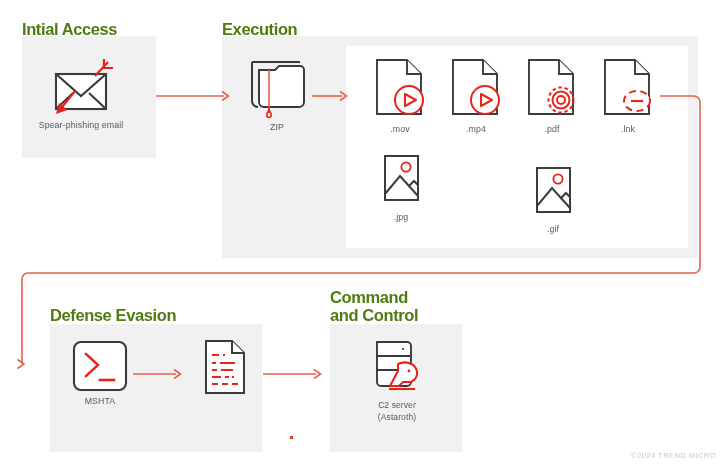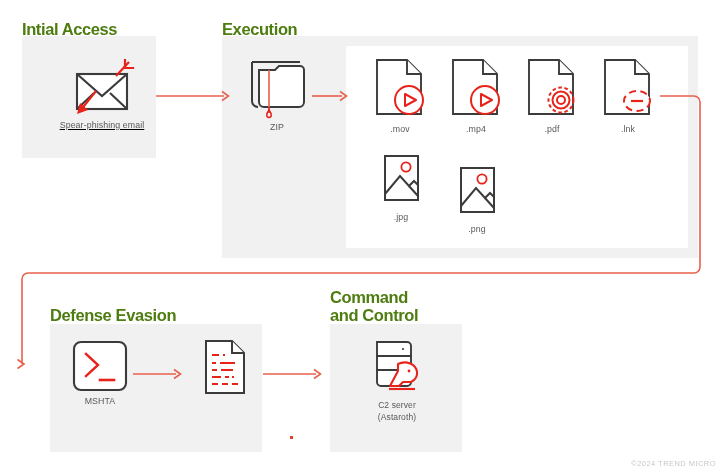--- a/index.html
+++ b/index.html
@@ -31,21 +31,21 @@
     line-height: 11.5px;
     letter-spacing: 0.1px;
     white-space: pre-line;
     margin-top: 4px;
   }
   .caption.small { font-size: 8.5px; }
 
   .conn { position: absolute; }
   .footer {
     position: absolute;
-    right: 12px; bottom: 4px;
+    right: 12px; bottom: 12px;
     color: #c7c7c7;
     font-size: 7.5px;
     letter-spacing: 0.45px;
   }
   .dot {
     position: absolute;
     width: 3px; height: 3px;
     background: #e8412a;
   }
   svg { display: block; overflow: visible; }
@@ -95,21 +95,21 @@
     </svg>
   </div>
 
   <div class="conn" style="left:263px; top:364px;">
     <svg width="70" height="20" viewBox="0 0 70 20">
       <path d="M0,10 H53" stroke="#E8604C" stroke-width="1.6" fill="none"></path>
       <path d="M51,5.5 L57.5,10 L51,14.5" stroke="#E8604C" stroke-width="1.6" fill="none"></path>
     </svg>
   </div>
 
-  <div class="node" style="left:47px; top:54px; width:110px;text-decoration:underline;">
+  <div class="node" style="left:26px; top:54px; width:110px;">
     <div class="art" style="width:78px; height:62px;">
       <svg width="78" height="62" viewBox="0 0 78 62">
         <rect x="14" y="20" width="50" height="35" fill="#fff" stroke="#3b3b3b" stroke-width="2.1"></rect>
         <path d="M14,20 L39,42 L64,20" fill="none" stroke="#3b3b3b" stroke-width="2.1"></path>
         <path d="M14,55 L31,39 M64,55 L47,39" fill="none" stroke="#3b3b3b" stroke-width="2.1"></path>
         <path d="M53,22 L66,8" stroke="#E8231A" stroke-width="2.2" fill="none"></path>
         <path d="M62,6 L62,14 L70,14" stroke="#E8231A" stroke-width="2.2" fill="none" stroke-linecap="square"></path>
         <path d="M33,37 L17,57" stroke="#E8231A" stroke-width="2.2" fill="none"></path>
         <path d="M14,60 L17,49 L25,56 Z" fill="#E8231A"></path>
       </svg>
@@ -189,32 +189,32 @@
       <svg width="50" height="56" viewBox="0 0 50 56">
         <rect x="9" y="4" width="33" height="44" fill="#ffffff" stroke="#3b3b3b" stroke-width="2"></rect>
         <circle cx="30" cy="15" r="4.6" fill="#ffffff" stroke="#E8231A" stroke-width="1.8"></circle>
         <path d="M9,42 L24,24 L33,34 L38,29 L42,33" fill="none" stroke="#3b3b3b" stroke-width="2" stroke-linejoin="miter"></path>
         <path d="M33,34 L42,44" fill="none" stroke="#3b3b3b" stroke-width="2"></path>
       </svg>
     </div>
     <div class="caption">.jpg</div>
   </div>
 
-  <div class="node" style="left:446px; top:164px; width:62px;">
+
+  <div class="node" style="left:522px; top:164px; width:62px;">
     <div class="art" style="width:50px; height:56px;">
       <svg width="50" height="56" viewBox="0 0 50 56">
         <rect x="9" y="4" width="33" height="44" fill="#ffffff" stroke="#3b3b3b" stroke-width="2"></rect>
         <circle cx="30" cy="15" r="4.6" fill="#ffffff" stroke="#E8231A" stroke-width="1.8"></circle>
         <path d="M9,42 L24,24 L33,34 L38,29 L42,33" fill="none" stroke="#3b3b3b" stroke-width="2"></path>
         <path d="M33,34 L42,44" fill="none" stroke="#3b3b3b" stroke-width="2"></path>
       </svg>
     </div>
-    <div class="caption">.png</div>
-  </div>
-
+    <div class="caption">.gif</div>
+  </div>
 
   <div class="node" style="left:66px; top:340px; width:68px;">
     <div class="art" style="width:60px; height:52px;">
       <svg width="60" height="52" viewBox="0 0 60 52">
         <rect x="4" y="2" width="52" height="48" rx="7" ry="7" fill="#ffffff" stroke="#3b3b3b" stroke-width="2.1"></rect>
         <path d="M16,14 L28,25 L16,36" fill="none" stroke="#E8231A" stroke-width="2.4" stroke-linecap="square"></path>
         <path d="M30,40 H44" fill="none" stroke="#E8231A" stroke-width="2.6" stroke-linecap="square"></path>
       </svg>
     </div>
     <div class="caption">MSHTA</div>

